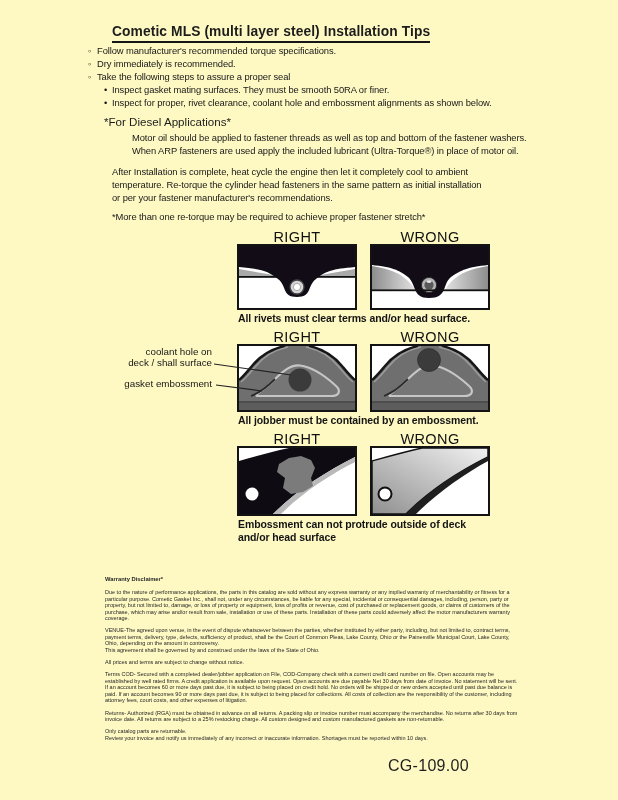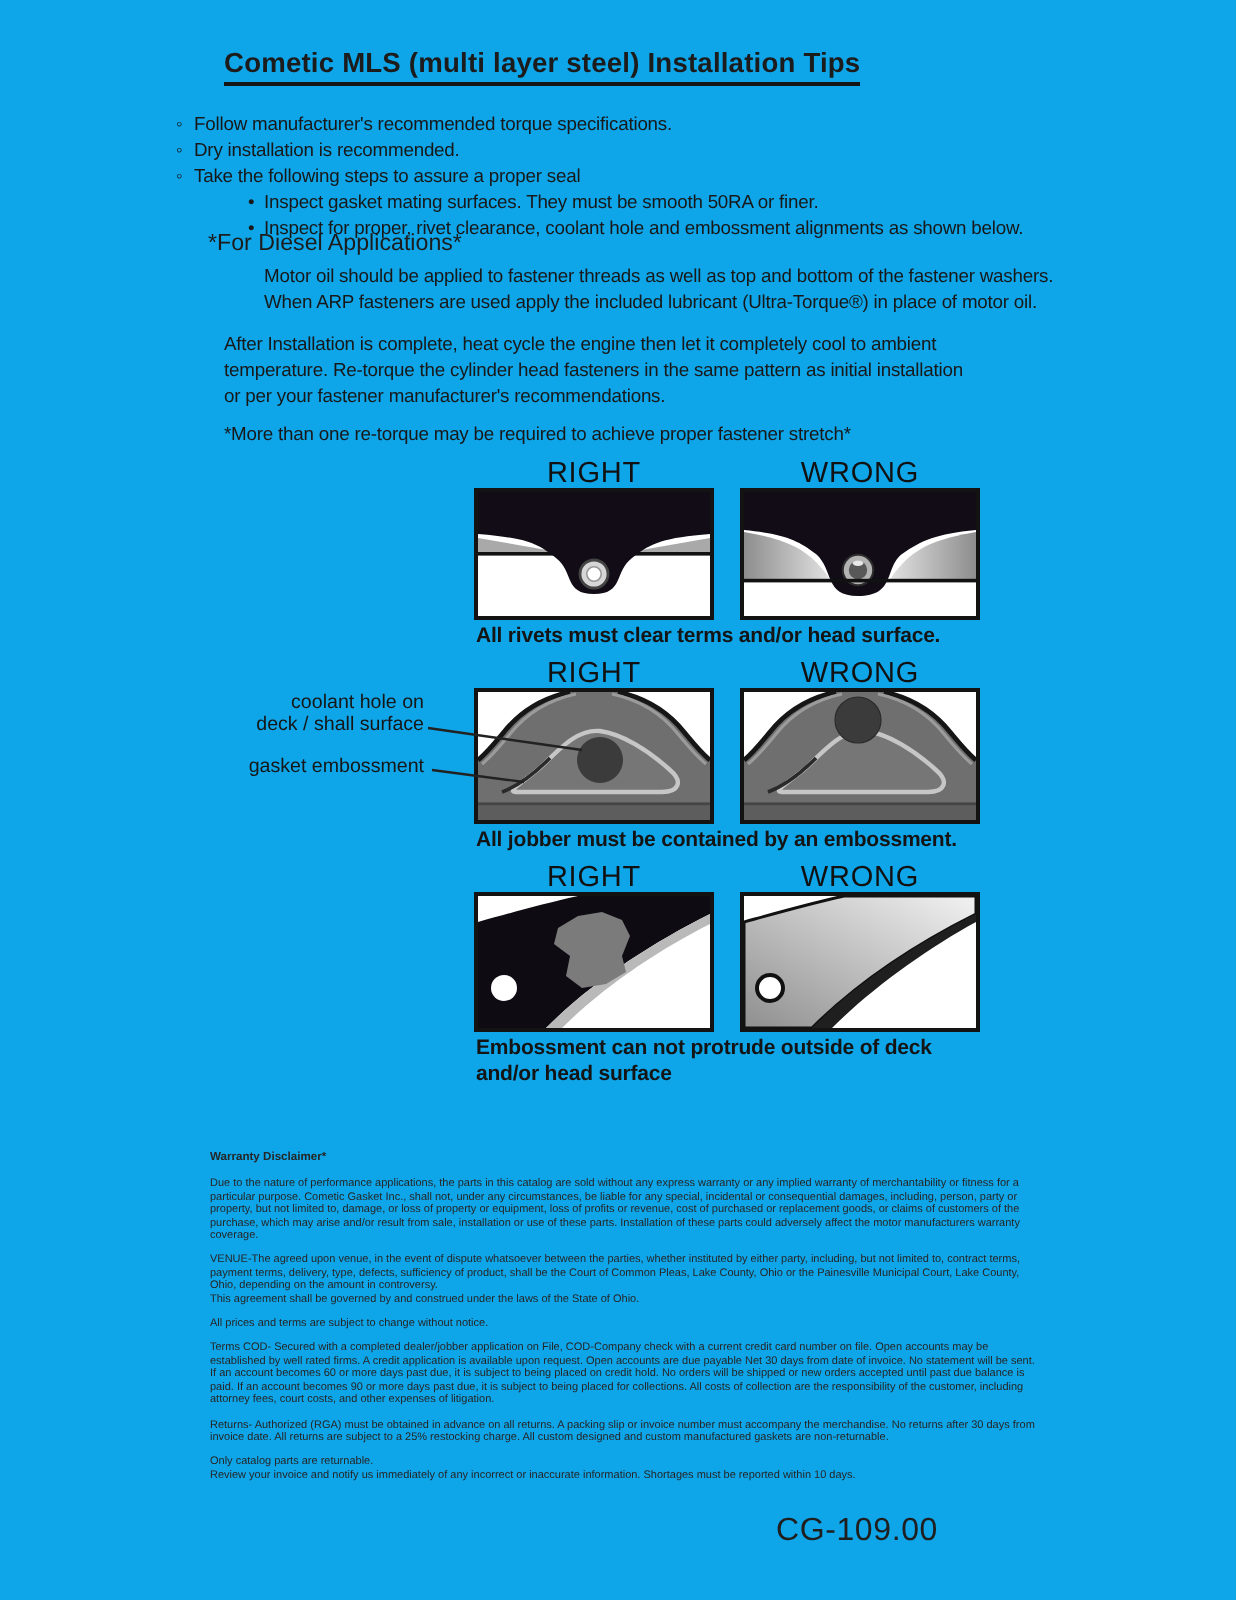--- a/index.html
+++ b/index.html
@@ -1,24 +1,24 @@
 <!DOCTYPE html>
 <html><head>
 <meta charset="utf-8">
 <style>
   html,body{margin:0;padding:0;}
   body{width:618px;height:800px;background:#ffffff;font-family:"Liberation Sans",sans-serif;color:#1c1c1c;position:relative;overflow:hidden;}
-  .page{position:absolute;left:0;top:0;width:618px;height:800px;background:#0ea5e9;}
+  .page{position:absolute;left:0;top:0;width:618px;height:800px;background:#fef9c3;}
 
   .title{position:absolute;left:112px;top:24px;font-size:13.8px;font-weight:700;letter-spacing:.1px;border-bottom:2.2px solid #151515;padding-bottom:2px;white-space:nowrap;}
 
-  .bullets{position:absolute;left:88px;top:56px;font-size:9.4px;letter-spacing:-.1px;color:#181818;}
+  .bullets{position:absolute;left:88px;top:45px;font-size:9.4px;letter-spacing:-.1px;color:#181818;}
   .bullet{position:relative;padding-left:9px;line-height:12.9px;white-space:nowrap;}
   .bullet::before{content:"◦";position:absolute;left:0;top:0;}
-  .bullet.sub{margin-left:36px;padding-left:8px;}
+  .bullet.sub{margin-left:16px;padding-left:8px;}
   .bullet.sub::before{content:"•";}
 
   .diesel-heading{position:absolute;left:104px;top:115px;font-size:11.6px;font-weight:400;}
   .body-para{position:absolute;left:112px;font-size:9.4px;letter-spacing:-.1px;line-height:13px;white-space:pre-line;color:#181818;}
   .para1{top:131px;margin-left:20px;}
   .para2{top:165px;}
   .note{top:210px;}
 
   .diagrams{position:absolute;left:0;top:228px;width:560px;height:330px;}
   .rw-label{position:absolute;width:120px;text-align:center;font-size:14.5px;letter-spacing:.4px;color:#111;}
@@ -36,21 +36,21 @@
 </style>
 </head>
 <body>
 
 <div class="page">
 
   <div class="title">Cometic MLS (multi layer steel) Installation Tips</div>
 
   <div class="bullets">
     <div class="bullet">Follow manufacturer's recommended torque specifications.</div>
-    <div class="bullet">Dry installation is recommended.</div>
+    <div class="bullet">Dry immediately is recommended.</div>
     <div class="bullet">Take the following steps to assure a proper seal</div>
     <div class="bullet sub">Inspect gasket mating surfaces.  They must be smooth 50RA or finer.</div>
     <div class="bullet sub">Inspect for proper, rivet clearance, coolant hole and embossment alignments as shown below.</div>
   </div>
 
   <div class="diesel-heading">*For Diesel Applications*</div>
   <div class="body-para para1">Motor oil should be applied to fastener threads as well as top and bottom of the fastener washers.
 When ARP fasteners are used apply the included lubricant (Ultra-Torque®) in place of motor oil.</div>
   <div class="body-para para2">After Installation is complete, heat cycle the engine then let it completely cool to ambient
 temperature. Re-torque the cylinder head fasteners in the same pattern as initial installation

